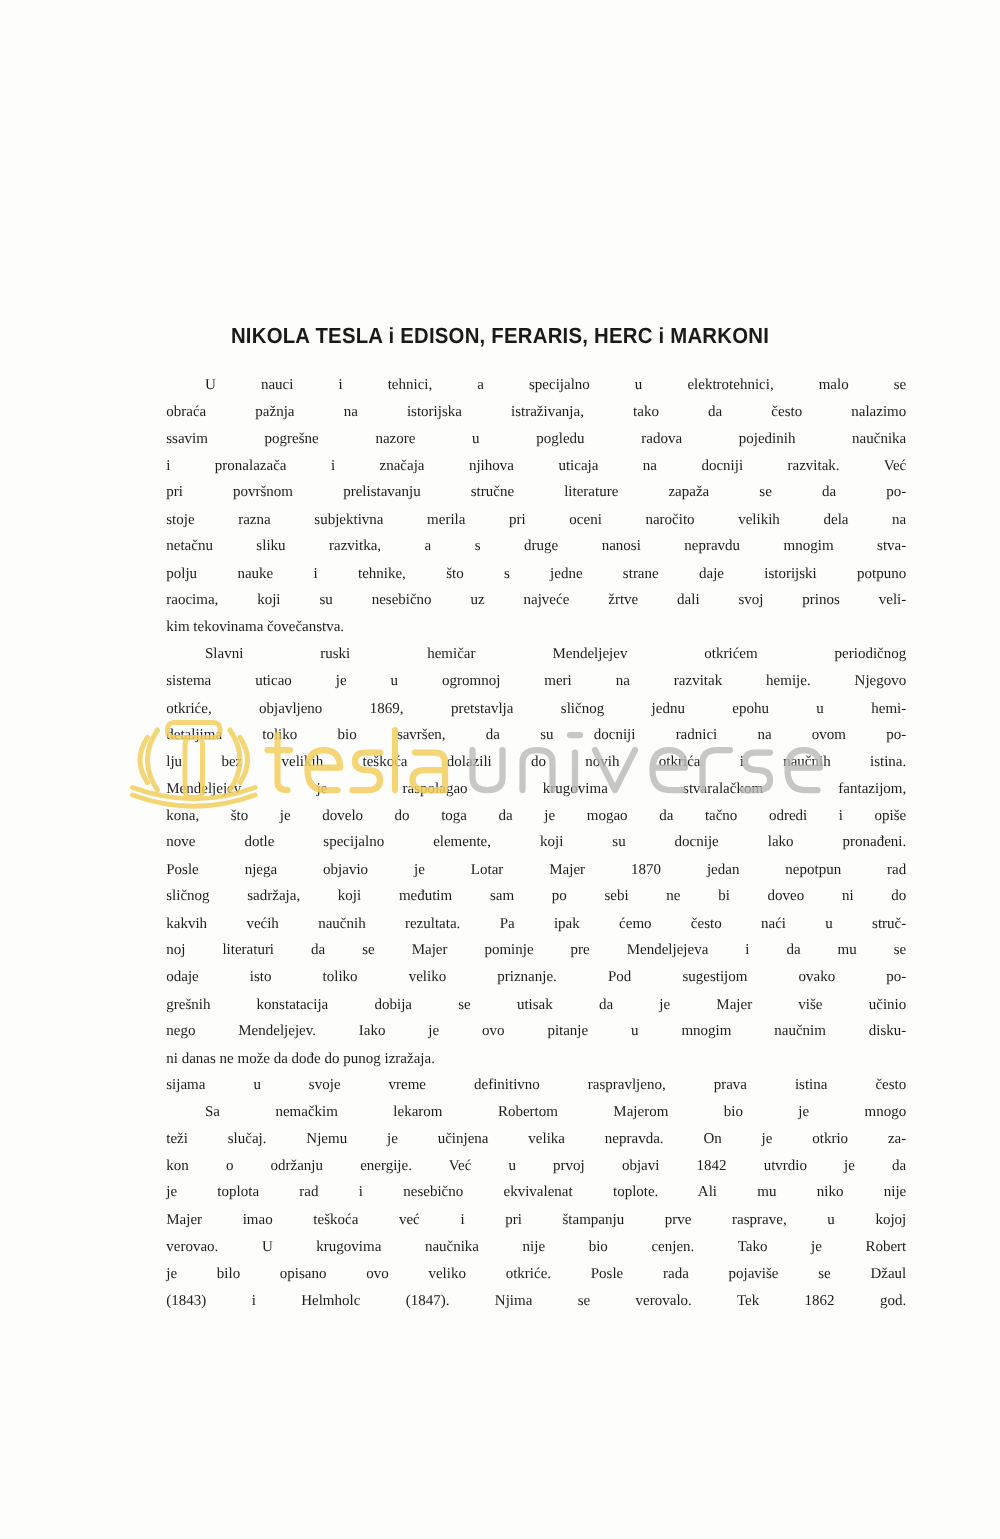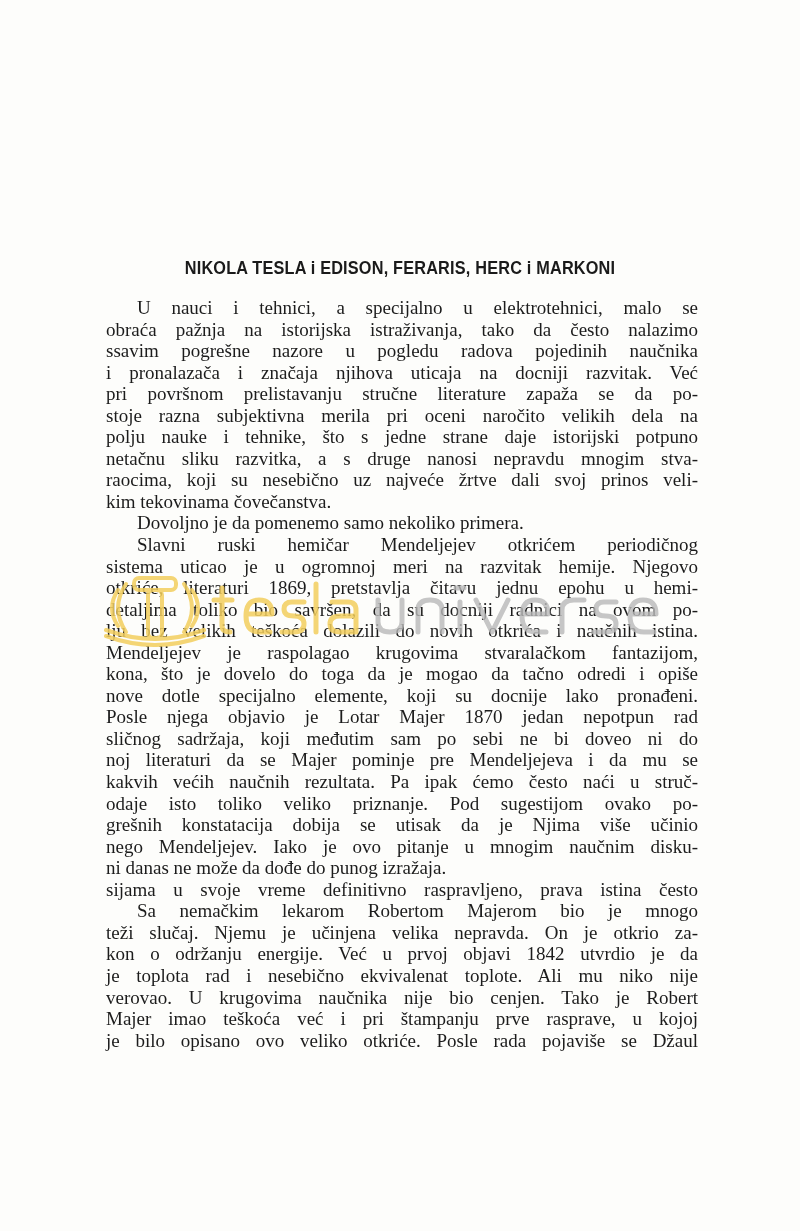--- a/index.html
+++ b/index.html
@@ -30,24 +30,24 @@
       font-family: "Liberation Sans", "DejaVu Sans", sans-serif;
       font-weight: bold;
       font-size: 17.5px;
       letter-spacing: 0.2px;
       color: #1a1a1a;
       transform: scaleX(0.93);
       transform-origin: center;
     }
     .body-text {
       position: absolute;
-      left: 106px;
+      left: 133px;
       top: 297px;
       width: 592px;
-      font-size: 19px;
+      font-size: 12px;
       line-height: 21.55px;
     }
     .line {
       display: block;
       white-space: nowrap;
       text-align: justify;
       text-align-last: justify;
       height: 21.55px;
       overflow: visible;
     }
@@ -80,58 +80,56 @@
 
   <div class="body-text">
 
     <div>
       <span class="line indent">U nauci i tehnici, a specijalno u elektrotehnici, malo se</span>
       <span class="line">obraća pažnja na istorijska istraživanja, tako da često nalazimo</span>
       <span class="line">ssavim pogrešne nazore u pogledu radova pojedinih naučnika</span>
       <span class="line">i pronalazača i značaja njihova uticaja na docniji razvitak. Već</span>
       <span class="line">pri površnom prelistavanju stručne literature zapaža se da po-</span>
       <span class="line">stoje razna subjektivna merila pri oceni naročito velikih dela na</span>
+      <span class="line">netačnu sliku razvitka, a s druge nanosi nepravdu mnogim stva-</span>
       <span class="line">polju nauke i tehnike, što s jedne strane daje istorijski potpuno</span>
-      <span class="line">netačnu sliku razvitka, a s druge nanosi nepravdu mnogim stva-</span>
       <span class="line">raocima, koji su nesebično uz najveće žrtve dali svoj prinos veli-</span>
       <span class="line last">kim tekovinama čovečanstva.</span>
     </div>
 
-    <div>
-      <span class="line indent last">Dovoljno je da pomenemo samo nekoliko primera.</span>
-    </div>
 
     <div>
       <span class="line indent">Slavni ruski hemičar Mendeljejev otkrićem periodičnog</span>
       <span class="line">sistema uticao je u ogromnoj meri na razvitak hemije. Njegovo</span>
-      <span class="line">otkriće, literaturi 1869, pretstavlja čitavu jednu epohu u hemi-</span>
+      <span class="line">otkriće, objavljeno 1869, pretstavlja sličnog jednu epohu u hemi-</span>
       <span class="line">detaljima toliko bio savršen, da su docniji radnici na ovom po-</span>
       <span class="line">lju bez velikih teškoća dolazili do novih otkrića i naučnih istina.</span>
       <span class="line">Mendeljejev je raspolagao krugovima stvaralačkom fantazijom,</span>
       <span class="line">kona, što je dovelo do toga da je mogao da tačno odredi i opiše</span>
       <span class="line">nove dotle specijalno elemente, koji su docnije lako pronađeni.</span>
       <span class="line">Posle njega objavio je Lotar Majer 1870 jedan nepotpun rad</span>
       <span class="line">sličnog sadržaja, koji međutim sam po sebi ne bi doveo ni do</span>
+      <span class="line">kakvih većih naučnih rezultata. Pa ipak ćemo često naći u struč-</span>
       <span class="line">noj literaturi da se Majer pominje pre Mendeljejeva i da mu se</span>
-      <span class="line">kakvih većih naučnih rezultata. Pa ipak ćemo često naći u struč-</span>
       <span class="line">odaje isto toliko veliko priznanje. Pod sugestijom ovako po-</span>
-      <span class="line">grešnih konstatacija dobija se utisak da je Njima više učinio</span>
+      <span class="line">grešnih konstatacija dobija se utisak da je Majer više učinio</span>
       <span class="line">nego Mendeljejev. Iako je ovo pitanje u mnogim naučnim disku-</span>
       <span class="line last">ni danas ne može da dođe do punog izražaja.</span>
       <span class="line">sijama u svoje vreme definitivno raspravljeno, prava istina često</span>
     </div>
 
     <div>
       <span class="line indent">Sa nemačkim lekarom Robertom Majerom bio je mnogo</span>
       <span class="line">teži slučaj. Njemu je učinjena velika nepravda. On je otkrio za-</span>
       <span class="line">kon o održanju energije. Već u prvoj objavi 1842 utvrdio je da</span>
       <span class="line">je toplota rad i nesebično ekvivalenat toplote. Ali mu niko nije</span>
+      <span class="line">Majer imao teškoća već i pri štampanju prve rasprave, u kojoj</span>
       <span class="line">verovao. U krugovima naučnika nije bio cenjen. Tako je Robert</span>
-      <span class="line">Majer imao teškoća već i pri štampanju prve rasprave, u kojoj</span>
       <span class="line">je bilo opisano ovo veliko otkriće. Posle rada pojaviše se Džaul</span>
+      <span class="line">(1843) i Helmholc (1847). Njima se verovalo. Tek 1862 god.</span>
     </div>
   </div>
 
   <div class="watermark">
     <svg viewBox="0 0 620 80" xmlns="http://www.w3.org/2000/svg">
       <g fill="none" stroke-linecap="round" stroke-linejoin="round">
 
         <g stroke="#f3cf5e" stroke-width="4" opacity="0.85">
           <path d="M18 20 Q6 38 18 56"></path>
           <path d="M26 14 Q10 38 26 62"></path>

